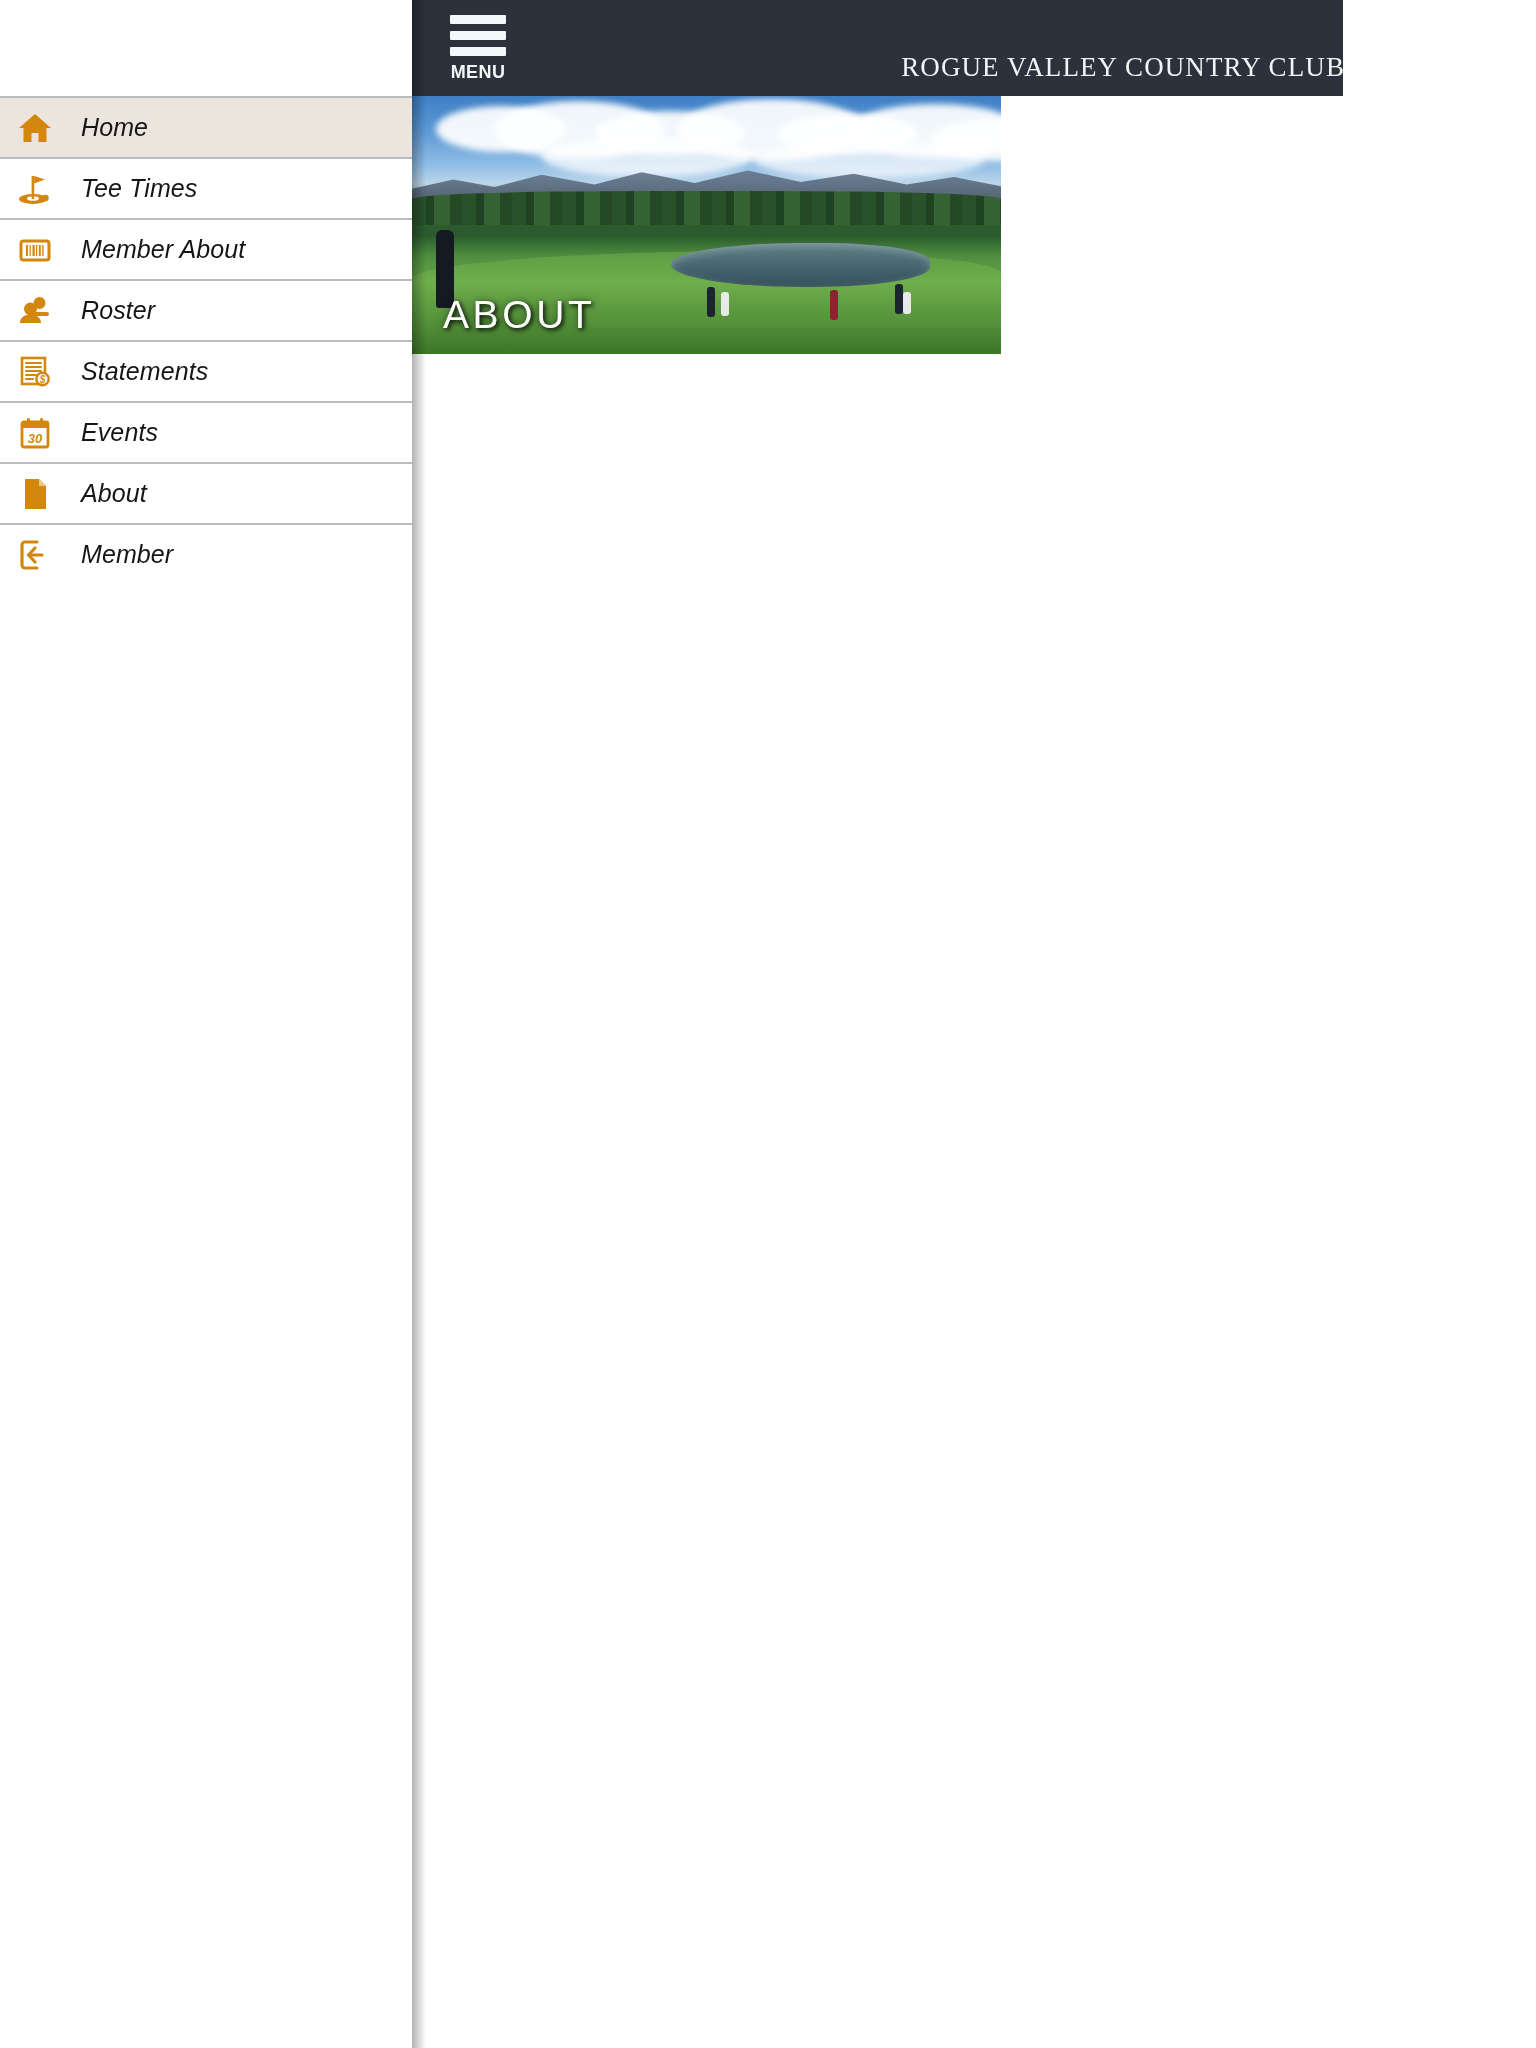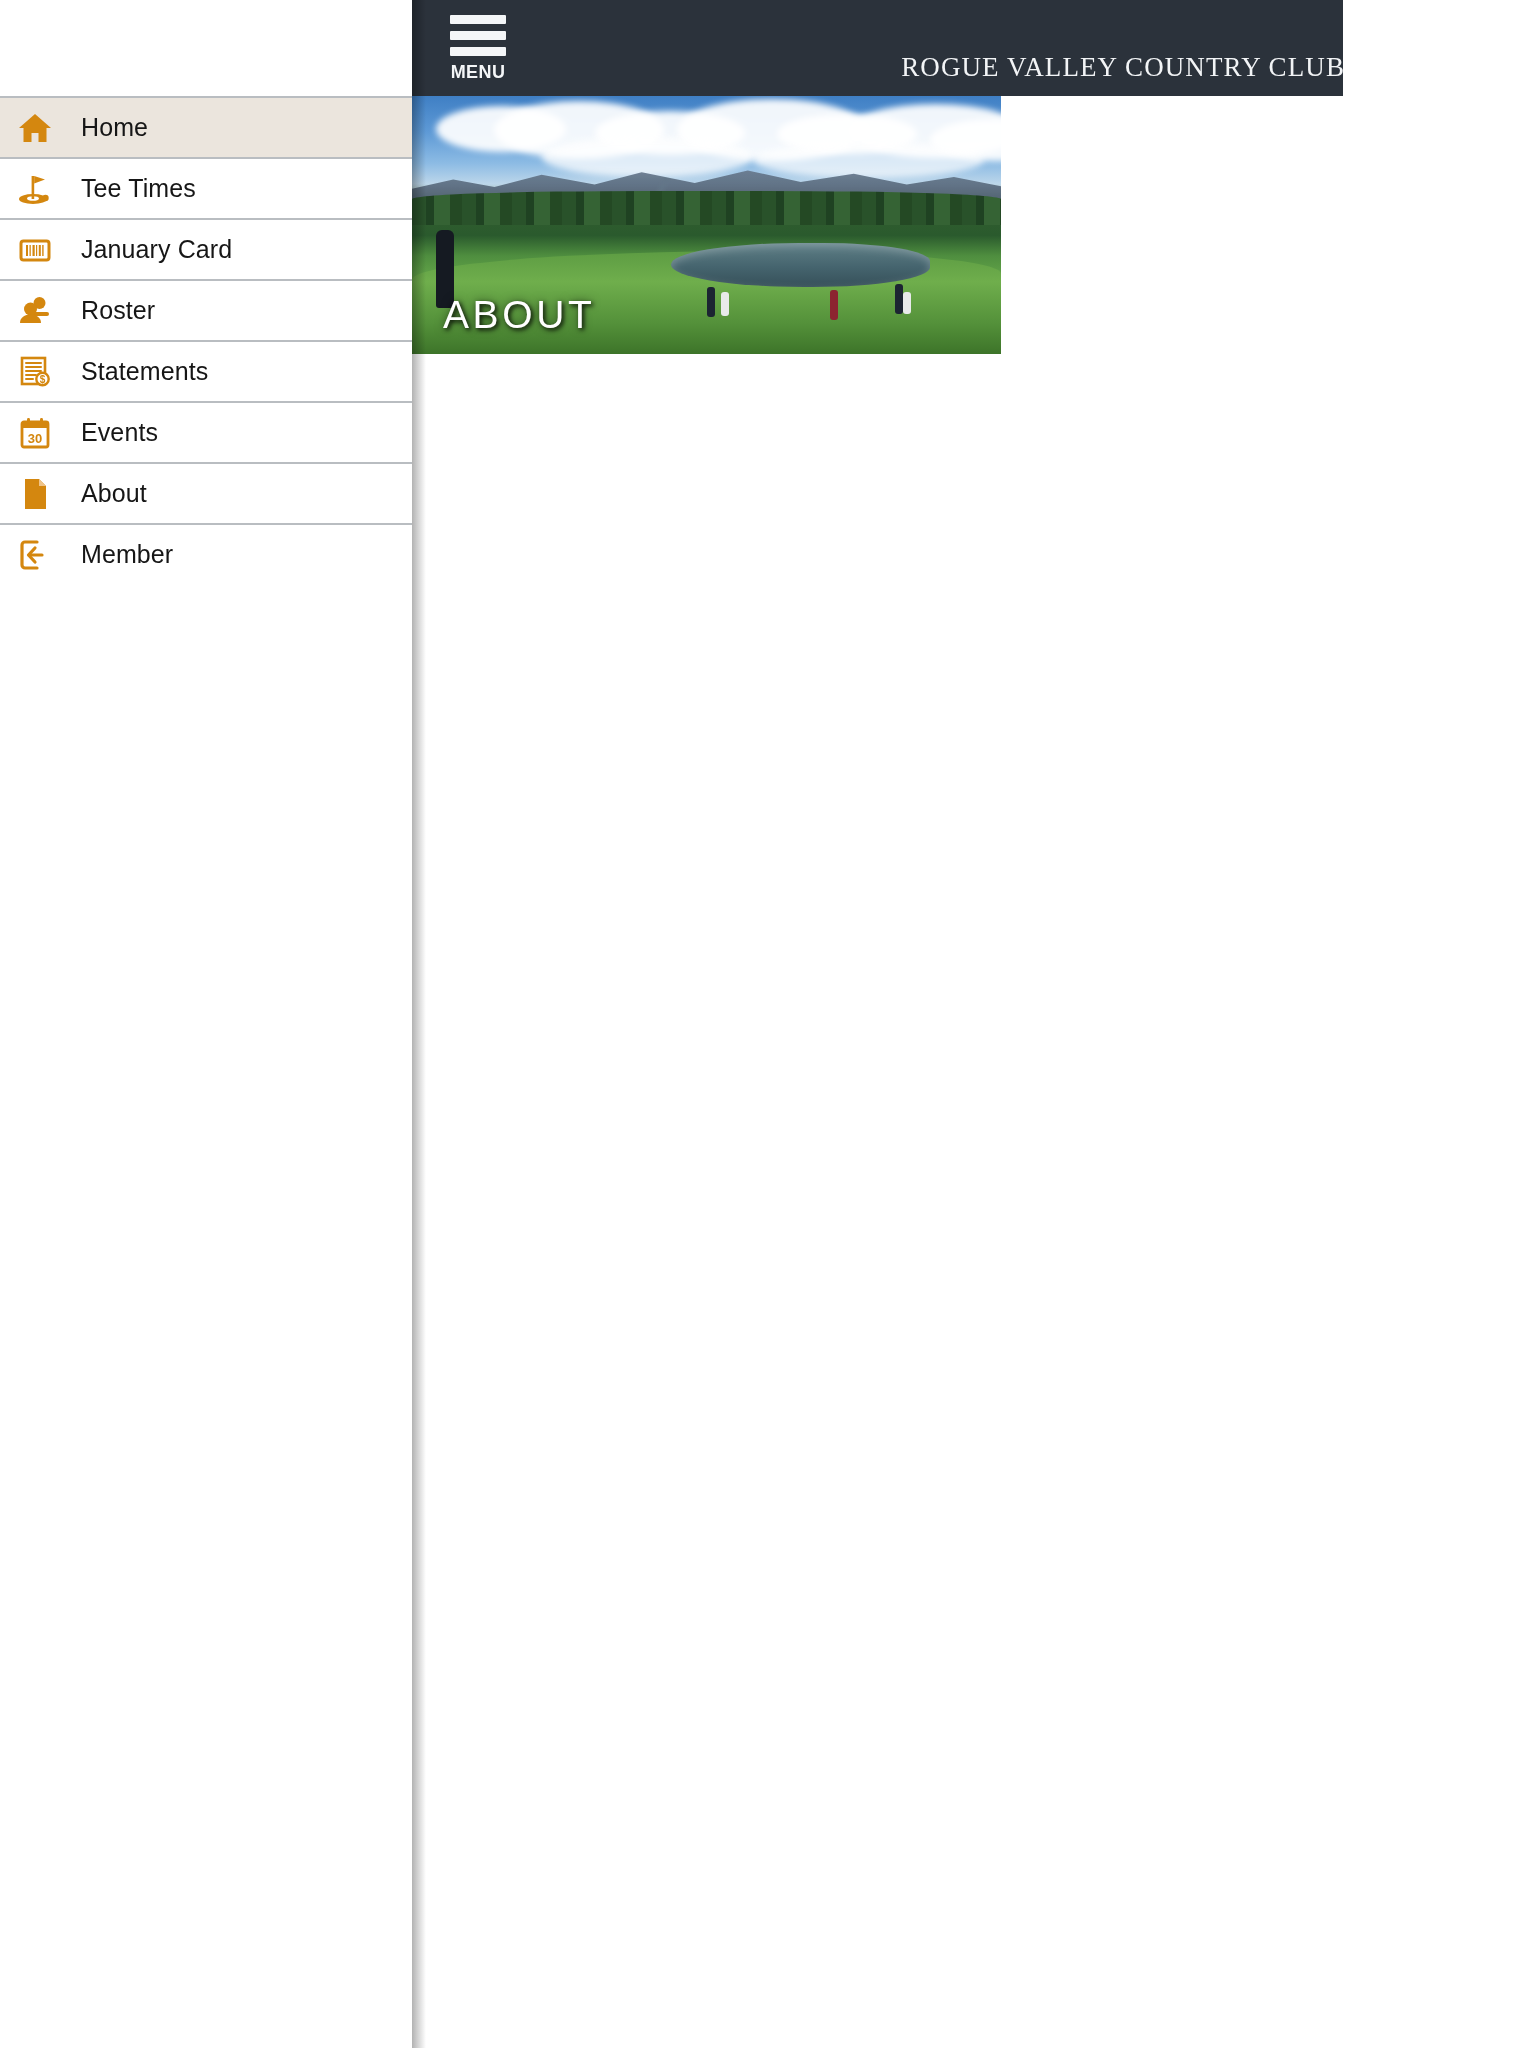--- a/index.html
+++ b/index.html
@@ -10,20 +10,21 @@
     overflow:hidden;
     position:relative;
   }
 
   
   #sidebar {
     position:absolute; left:0; top:0;
     width:412px; height:1982px;
     background:#ffffff;
     z-index:5;
+    font-style:italic;
   }
   #sidebar-top-gap { height:96px; background:#ffffff; }
   .nav-item {
     position:relative;
     height:61px;
     display:flex;
     align-items:center;
     background:#ffffff;
     border-top:2px solid #b9bdc1;
     padding-left:13px;
@@ -434,21 +435,21 @@
         <g fill="#d4870f">
           <rect x="9" y="13" width="2" height="11"></rect>
           <rect x="12.5" y="13" width="1.3" height="11"></rect>
           <rect x="15.5" y="13" width="2.2" height="11"></rect>
           <rect x="19" y="13" width="1.2" height="11"></rect>
           <rect x="21.8" y="13" width="2" height="11"></rect>
           <rect x="25.2" y="13" width="1.4" height="11"></rect>
         </g>
       </svg>
     </span>
-    <span class="nav-label">January Card</span>
+    <span class="nav-label">Member About</span>
   </div>
 
   <div class="nav-item">
     <span class="nav-icon">
       <svg width="36" height="36" viewBox="0 0 36 36" aria-hidden="true">
         <circle cx="22.5" cy="10" r="6" fill="#d4870f"></circle>
         <path d="M15 19 h15 a2 2 0 0 1 0 4 h-15 z" fill="#d4870f"></path>
         <circle cx="13.5" cy="16" r="6.5" fill="#d4870f"></circle>
         <path d="M3 30 c0-5.5 4.7-8.5 10.5-8.5 S24 24.5 24 30 z" fill="#d4870f"></path>
       </svg>

